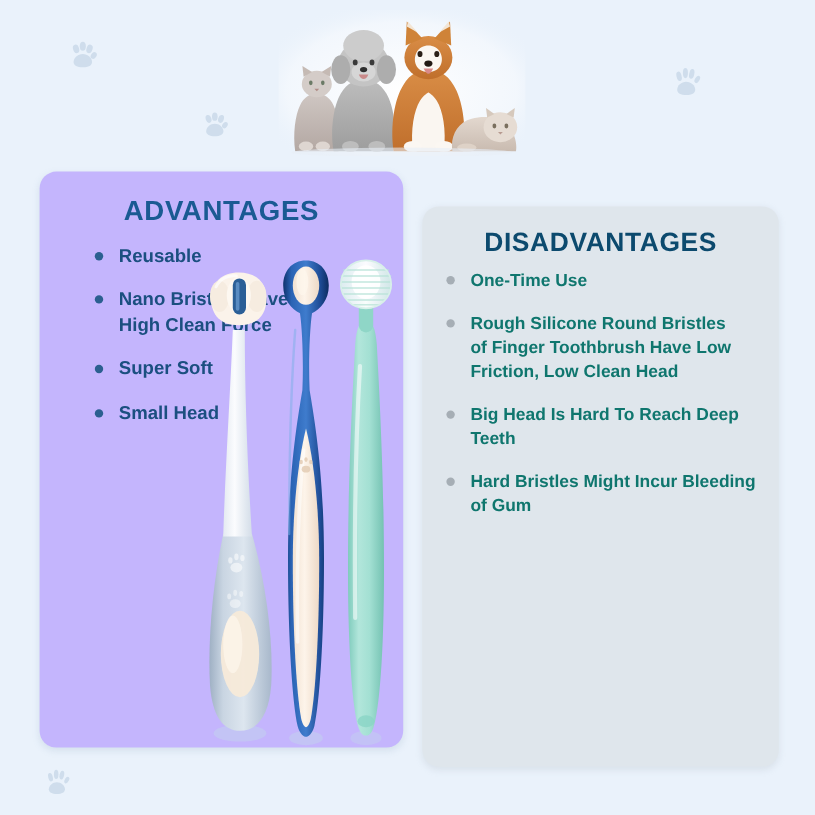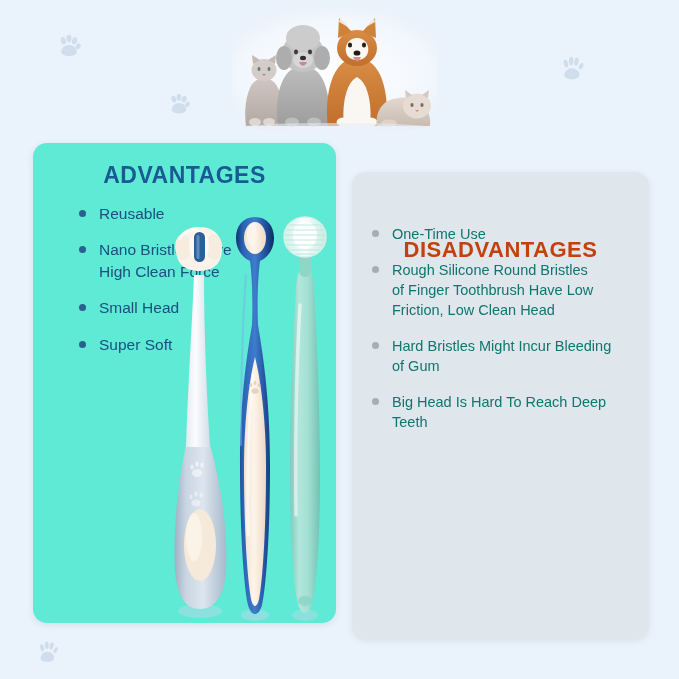--- a/index.html
+++ b/index.html
@@ -22,47 +22,48 @@
   }
   #pets-photo svg{display:block;width:206px;height:122px;}
 
   
   .panel{
     position:absolute;
     border-radius:14px;
   }
   #advantages-panel{
     left:33px;top:143px;width:303px;height:480px;
-    background:#5eead4;
+    background:#c4b5fd;
     box-shadow:0 2px 6px rgba(120,150,180,.18);
   }
   #disadvantages-panel{
     left:352px;top:172px;width:297px;height:467px;
     background:#dfe6ec;
     box-shadow:0 2px 6px rgba(150,160,170,.20);
   }
 
   .panel-title{
     position:absolute;left:0;right:0;text-align:center;
     font-weight:bold;letter-spacing:.5px;
   }
   #advantages-title{top:19px;font-size:23px;color:#1a5a93;}
-  #disadvantages-title{top:17px;font-size:22px;color:#c2410c;margin-top:48px;}
+  #disadvantages-title{top:17px;font-size:22px;color:#0c4a6e;}
 
   .bullet-list{
     position:absolute;list-style:none;margin:0;padding:0;
   }
   #advantages-list{left:44px;top:60px;width:210px;}
   #disadvantages-list{left:18px;top:52px;width:262px;}
 
   .bullet-item{
     position:relative;
     padding-left:22px;
     margin-bottom:15px;
     line-height:1.38;
+    font-weight:bold;
   }
   .bullet-item .dot{
     position:absolute;left:2px;top:7px;
     width:7px;height:7px;border-radius:50%;
   }
   #advantages-list .bullet-item{font-size:15.5px;color:#1b4f80;}
   #advantages-list .dot{background:#2b5f90;}
   #disadvantages-list .bullet-item{font-size:14.5px;color:#0f766e;margin-bottom:16px;}
   #disadvantages-list .dot{background:#a6aeb5;top:6px;}
   .bullet-text{display:block;white-space:pre-line;}
@@ -219,52 +220,52 @@
         <span class="dot"></span>
         <span class="bullet-text">Reusable</span>
       </li>
       <li class="bullet-item">
         <span class="dot"></span>
         <span class="bullet-text">Nano Bristles Have
 High Clean Force</span>
       </li>
       <li class="bullet-item">
         <span class="dot"></span>
+        <span class="bullet-text">Super Soft</span>
+      </li>
+      <li class="bullet-item">
+        <span class="dot"></span>
         <span class="bullet-text">Small Head</span>
-      </li>
-      <li class="bullet-item">
-        <span class="dot"></span>
-        <span class="bullet-text">Super Soft</span>
       </li>
     </ul>
   </div>
 
   <div class="panel" id="disadvantages-panel">
     <div class="panel-title" id="disadvantages-title">DISADVANTAGES</div>
 
     <ul class="bullet-list" id="disadvantages-list">
       <li class="bullet-item">
         <span class="dot"></span>
         <span class="bullet-text"> One-Time Use</span>
       </li>
       <li class="bullet-item">
         <span class="dot"></span>
         <span class="bullet-text">Rough Silicone Round Bristles
 of Finger Toothbrush Have Low
 Friction, Low Clean Head</span>
       </li>
       <li class="bullet-item">
         <span class="dot"></span>
+        <span class="bullet-text">Big Head Is Hard To Reach Deep
+Teeth</span>
+      </li>
+      <li class="bullet-item">
+        <span class="dot"></span>
         <span class="bullet-text">Hard Bristles Might Incur Bleeding
 of Gum</span>
-      </li>
-      <li class="bullet-item">
-        <span class="dot"></span>
-        <span class="bullet-text">Big Head Is Hard To Reach Deep
-Teeth</span>
       </li>
     </ul>
   </div>
 
   <div id="brushes">
     <svg viewBox="0 0 200 410" aria-hidden="true">
       <defs>
         <linearGradient id="grayHandle" x1="0" y1="0" x2="1" y2="0">
           <stop offset="0%" stop-color="#9fb0c4"></stop>
           <stop offset="22%" stop-color="#c9d5e2"></stop>

